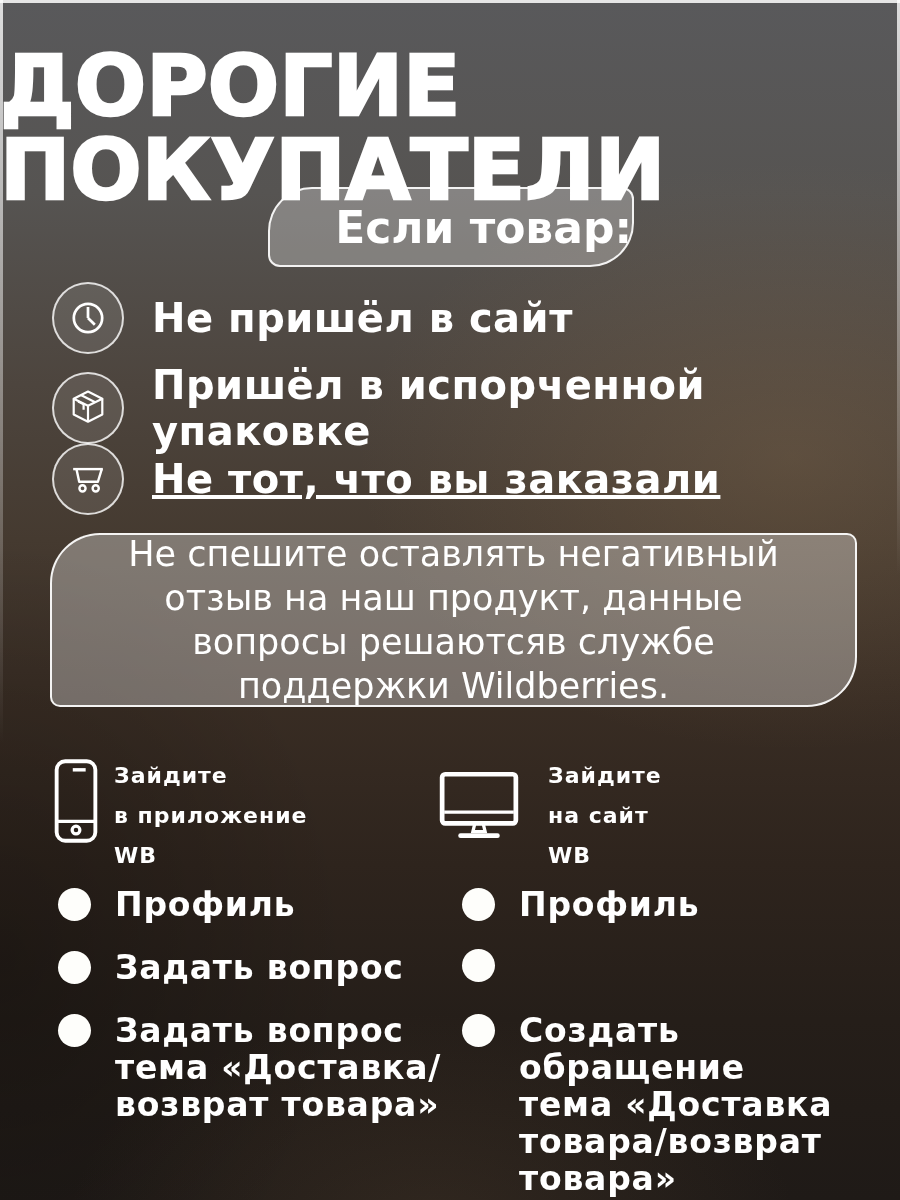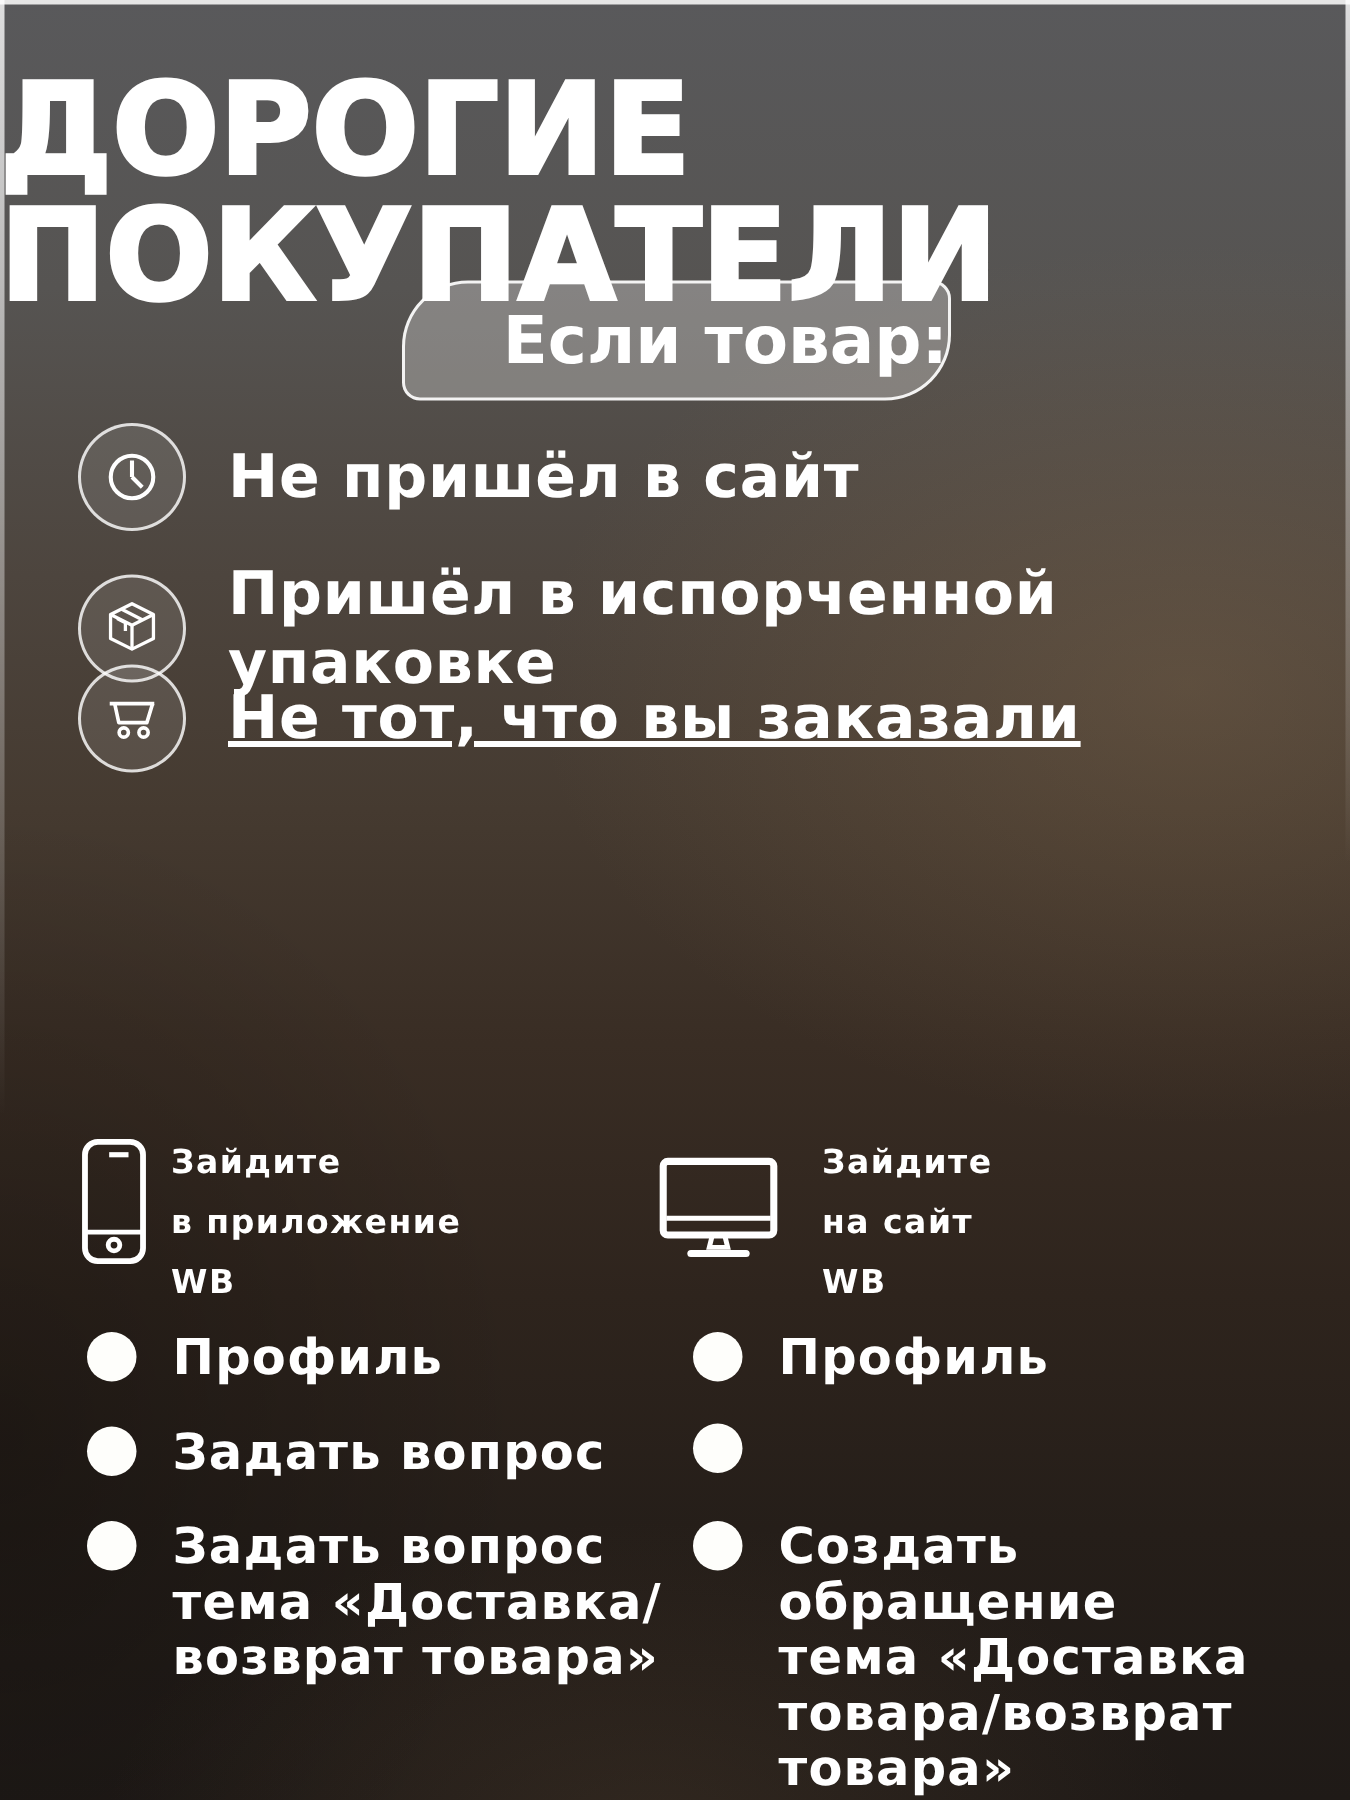--- a/index.html
+++ b/index.html
@@ -32,21 +32,21 @@
     position:absolute;left:268px;top:187px;width:362px;height:76px;
     border:2px solid rgba(255,255,255,0.9);
     background:rgba(255,255,255,0.28);
     border-radius:44px 12px 44px 12px;
     display:flex;align-items:center;justify-content:flex-end;
     font-size:44px;font-weight:bold;
   }
 
   .cond-row{position:absolute;left:52px;display:flex;align-items:center;}
   .cond-row.r1{top:282px;}
-  .cond-row.r2{top:362px;margin-top:11px;}
+  .cond-row.r2{top:362px;}
   .cond-row.r3{top:443px;text-decoration:underline;}
   .cond-icon{
     width:68px;height:68px;border-radius:50%;
     border:2.5px solid rgba(255,255,255,0.8);
     background:rgba(255,255,255,0.10);
     display:flex;align-items:center;justify-content:center;
     flex:0 0 auto;
   }
   .cond-label{margin-left:28px;font-size:40px;font-weight:bold;letter-spacing:0.5px;}
 
@@ -130,20 +130,26 @@
       <svg width="44" height="44" viewBox="0 0 40 40" fill="none" stroke="#ffffff" stroke-width="2.2" stroke-linejoin="round">
         <path d="M6.5 11 H33.5"></path>
         <path d="M9.5 11 L12 22.5 H29 L32.5 11"></path>
         <circle cx="15" cy="28.5" r="2.8"></circle>
         <circle cx="27" cy="28.5" r="2.8"></circle>
       </svg>
     </span>
     <span class="cond-label">Не тот, что вы заказали</span>
   </div>
 
+  <div class="notice-box">
+    <span class="pre">Не спешите оставлять негативный
+отзыв на наш продукт, данные
+вопросы решаютсяв службе
+поддержки Wildberries.</span>
+  </div>
 
   <div class="col-icon phone">
     <svg width="48" height="86" viewBox="0 0 44 80" fill="none" stroke="#ffffff" stroke-width="3.6">
       <rect x="4" y="3" width="36" height="74" rx="8"></rect>
       <path d="M19 11 H31" stroke-width="3.2"></path>
       <path d="M4 59 H40" stroke-width="3"></path>
       <circle cx="22" cy="67" r="3.6" stroke-width="3"></circle>
     </svg>
   </div>
   <div class="col-header left pre">Зайдите

